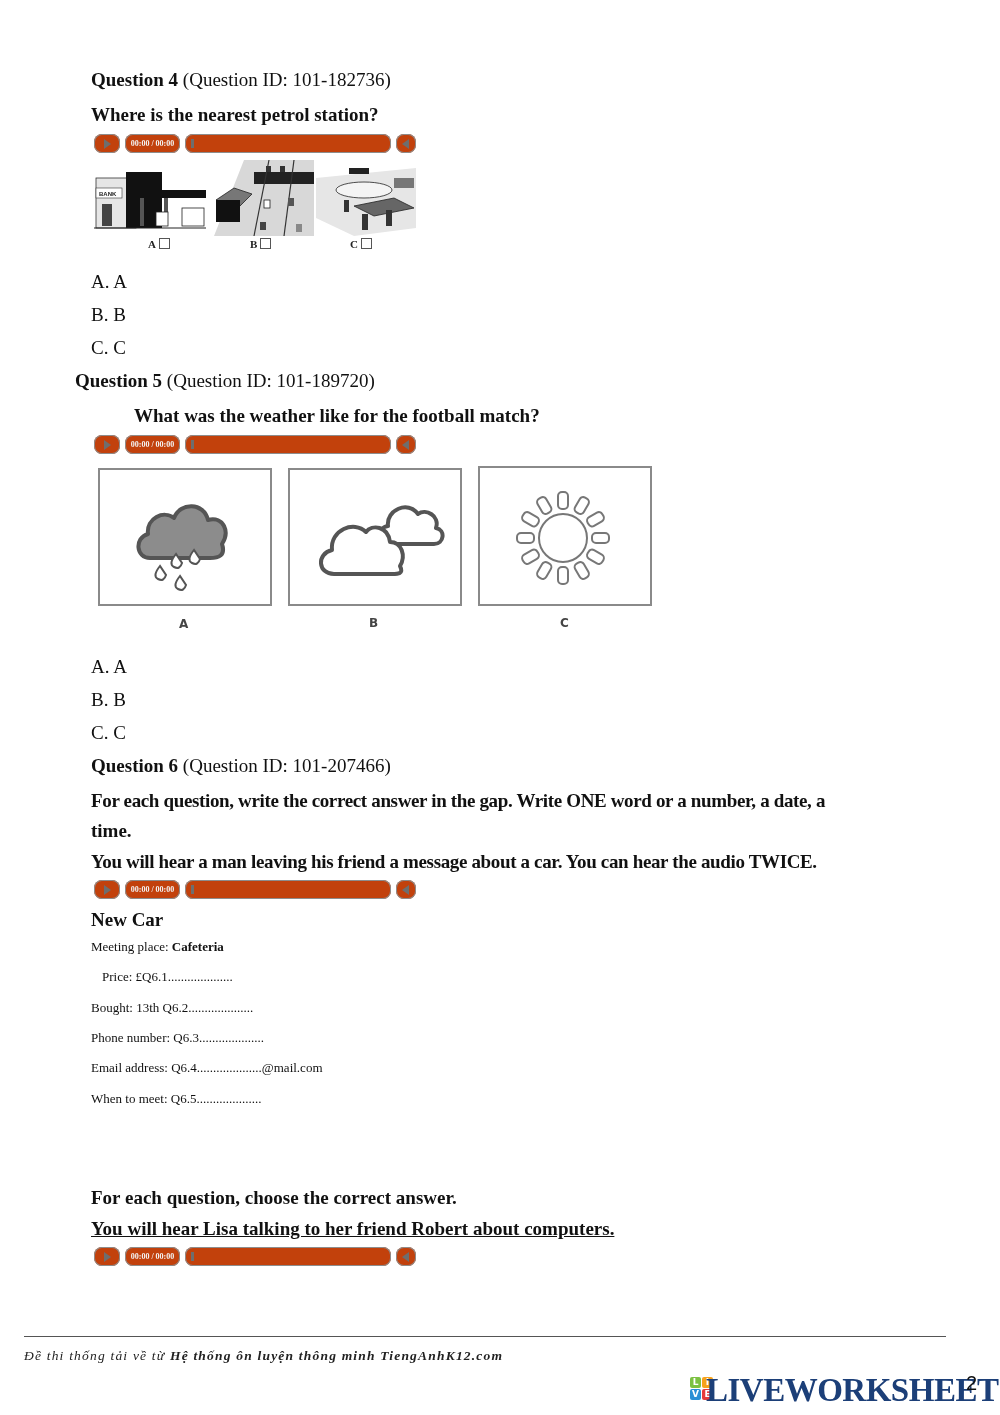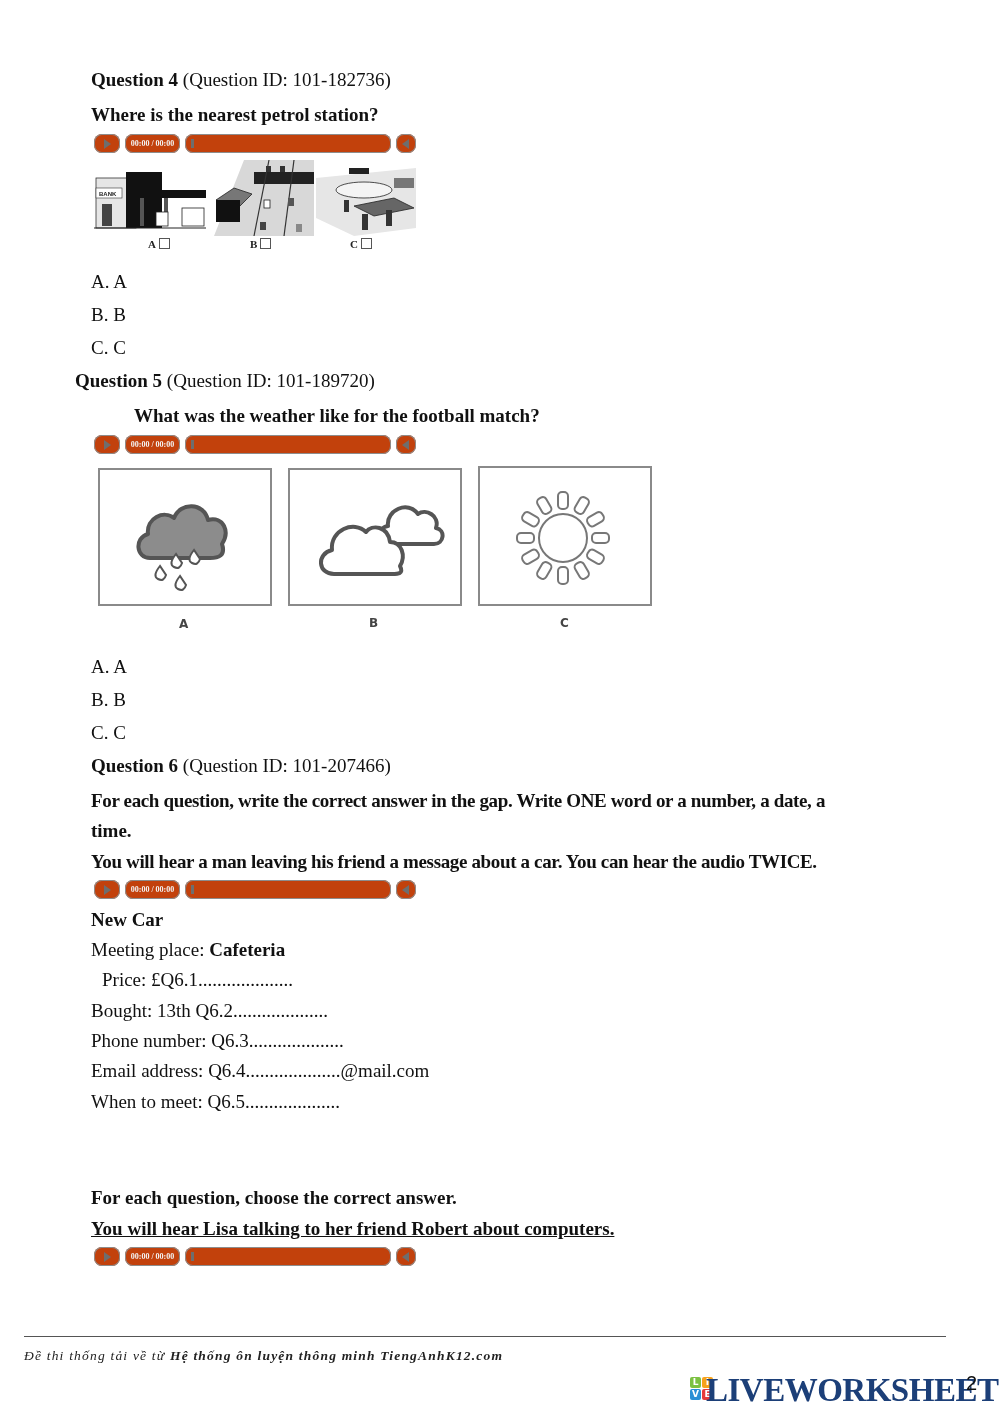--- a/index.html
+++ b/index.html
@@ -3,21 +3,21 @@
   <meta charset="utf-8">
   <style>
     html, body { margin: 0; padding: 0; background: #ffffff; }
     body { width: 1000px; height: 1415px; position: relative; overflow: hidden;
            font-family: "Liberation Serif", serif; color: #111; }
     .abs { position: absolute; }
     .q-head { font-size: 19px; }
     .q-head .qnum { font-weight: bold; }
     .prompt { font-size: 19px; font-weight: bold; }
     .opt { font-size: 19px; }
-    .line { font-size: 19px; }
+    .line { font-size: 13px; }
     .line b { font-weight: bold; }
 
     
     .player { position: absolute; height: 20px; width: 325px; }
     .player .pbtn, .player .ptime, .player .pbar, .player .pvol {
       position: absolute; top: 0; height: 19px; background: #c2410c; border-radius: 8px;
       box-shadow: inset 0 0 0 1px #8d8d8d;
     }
     .player .pbtn { left: 3px; width: 26px; }
     .player .pbtn::after { content: ""; position: absolute; left: 10px; top: 5px;

